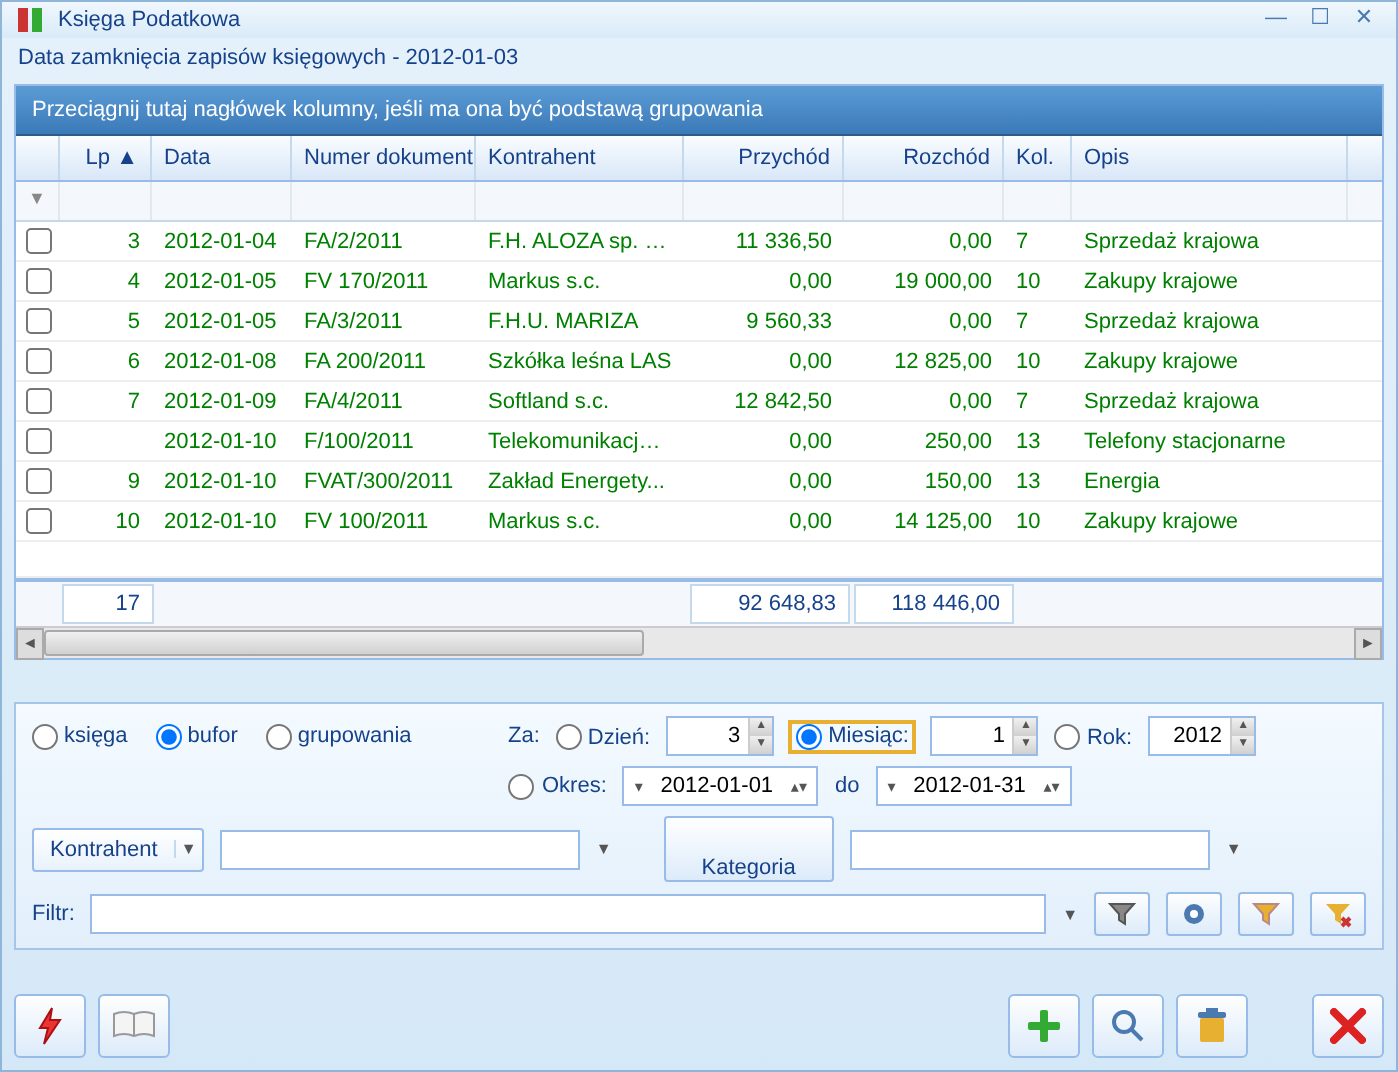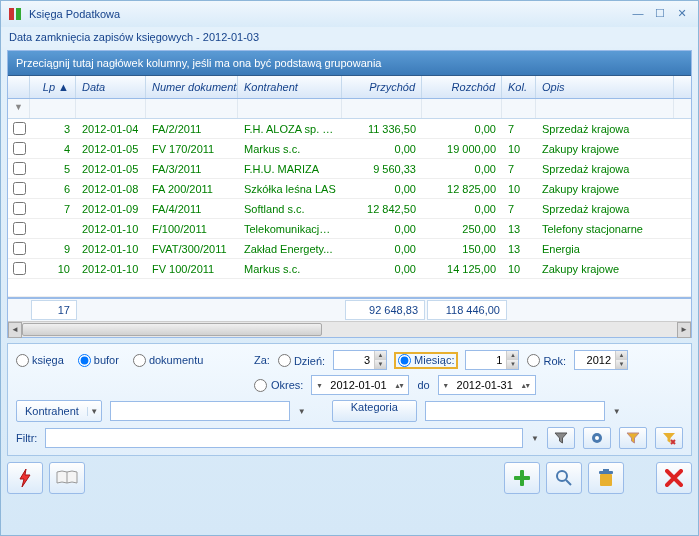--- a/index.html
+++ b/index.html
@@ -6,52 +6,52 @@
 body { font-family: Tahoma, Arial, sans-serif; font-size: 11px; background: #fff; width: 699px; height: 536px; overflow: hidden; }
 .window { width: 699px; height: 536px; background: linear-gradient(to bottom, #e4f1fb, #d5e8f7); border: 1px solid #8db6d9; display: flex; flex-direction: column; }
 .titlebar { height: 26px; background: linear-gradient(to bottom, #f0f7fd, #d9ebf9); display: flex; align-items: center; padding: 0 6px; color: #15428b; font-weight: normal; }
 .titlebar .icon { width: 16px; height: 16px; margin-right: 6px; }
 .titlebar .spacer { flex: 1; }
 .titlebar .winbtn { width: 20px; height: 16px; margin-left: 2px; color: #4a7ab0; cursor: pointer; text-align: center; line-height: 14px; }
 .subtitle { padding: 4px 8px; color: #15428b; font-size: 11px; background: #e4f1fb; }
 .grid-wrap { margin: 3px 6px; border: 1px solid #99bbe8; background: #fff; display: flex; flex-direction: column; }
 .group-header { background: linear-gradient(to bottom, #5b9bd5, #3b7ab8); color: #fff; padding: 6px 8px; font-size: 11px; border-bottom: 1px solid #2e5a8a; }
 .col-headers { display: flex; background: linear-gradient(to bottom, #f9fcff, #d9e7f8); border-bottom: 1px solid #99bbe8; }
-.col-headers .ch { border-right: 1px solid #c5d9ed; padding: 5px 6px; color: #15428b; font-size: 11px; overflow: hidden; white-space: nowrap; font-style: italic; }
+.col-headers .ch { border-right: 1px solid #c5d9ed; padding: 5px 6px; color: #15428b; font-size: 11px; overflow: hidden; white-space: nowrap; }
 .filter-row { display: flex; background: #f4f8fc; border-bottom: 1px solid #c5d9ed; height: 20px; }
 .filter-row .fc { border-right: 1px solid #e0e8f0; height: 100%; }
 .data-body { background: #fff; }
 .row { display: flex; border-bottom: 1px solid #eee; height: 20px; align-items: center; }
 .row .cell { padding: 2px 6px; color: #008000; font-size: 11px; overflow: hidden; white-space: nowrap; text-overflow: ellipsis; }
 .row .cb { display: flex; align-items: center; justify-content: center; }
 .row .cb input { margin: 0; }
 .blank-row { height: 18px; border-bottom: 1px solid #eee; }
 .sum-row { display: flex; border-top: 2px solid #99bbe8; background: #f4f8fc; height: 24px; align-items: center; }
 .sum-row .sc { padding: 3px 6px; color: #15428b; font-weight: normal; border: 1px solid #c5d9ed; margin: 1px; background: #fff; }
 .scrollbar { height: 16px; background: #e8e8e8; border-top: 1px solid #ccc; position: relative; }
 .scrollbar .thumb { position: absolute; top: 1px; left: 14px; width: 300px; height: 13px; background: linear-gradient(to bottom,#f0f0f0,#d0d0d0); border: 1px solid #aaa; border-radius: 2px; }
 .scrollbar .arr { position: absolute; top: 0; width: 14px; height: 16px; background: #ddd; border: 1px solid #aaa; text-align: center; font-size: 8px; line-height: 14px; color: #555; }
 .scrollbar .arr.l { left: 0; } .scrollbar .arr.r { right: 0; }
 .filt-active { padding: 5px 10px; color: #15428b; }
-.panel { margin: 2px 6px; border: 1px solid #a5c6e8; background: linear-gradient(to bottom,#f4faff,#e2effb); padding: 6px 8px; }
+.panel { margin: 18px 6px; border: 1px solid #a5c6e8; background: linear-gradient(to bottom,#f4faff,#e2effb); padding: 6px 8px; }
 .panel-row { display: flex; align-items: center; gap: 8px; margin-bottom: 5px; }
 .radio-grp { display: flex; gap: 14px; align-items: center; }
 .radio-grp label { display: flex; align-items: center; gap: 3px; color: #15428b; }
 .lbl { color: #15428b; }
 .spin { display: inline-flex; border: 1px solid #99bbe8; background: #fff; height: 20px; align-items: center; }
 .spin input { border: none; width: 40px; text-align: right; padding: 2px 4px; font-size: 11px; }
 .spin .sbtns { display: flex; flex-direction: column; }
 .spin .sbtns div { width: 12px; height: 9px; background: linear-gradient(#f0f0f0,#d0d0d0); border-left: 1px solid #ccc; font-size: 6px; text-align: center; line-height: 8px; color: #555; }
 .datebox { display: inline-flex; border: 1px solid #99bbe8; background: #fff; height: 20px; align-items: center; padding: 0 3px; }
 .datebox input { border: none; width: 70px; font-size: 11px; text-align: center; }
 .datebox .dd { font-size: 8px; color: #555; padding: 0 2px; }
 .combo { display: inline-flex; border: 1px solid #99bbe8; background: linear-gradient(to bottom,#fff,#e8f2fc); height: 22px; align-items: center; border-radius: 2px; }
 .combo .ctext { padding: 0 8px; color: #15428b; }
 .combo .cdd { width: 14px; border-left: 1px solid #c5d9ed; text-align: center; font-size: 8px; color: #555; }
-.btnlike { display: inline-flex; border: 1px solid #99bbe8; background: linear-gradient(to bottom,#fff,#dcebfa); height: 22px; align-items: flex-start; padding: 0 18px; color: #15428b; border-radius: 2px; cursor: pointer; }
+.btnlike { display: inline-flex; border: 1px solid #99bbe8; background: linear-gradient(to bottom,#fff,#dcebfa); height: 33px; align-items: flex-end; padding: 0 18px; color: #15428b; border-radius: 2px; cursor: pointer; }
 .textinput { flex: 1; border: 1px solid #99bbe8; background: #fff; height: 20px; padding: 2px 4px; font-size: 11px; }
 .iconbtn { width: 28px; height: 22px; border: 1px solid #99bbe8; background: linear-gradient(to bottom,#fefefe,#dcebfa); border-radius: 2px; display: inline-flex; align-items: center; justify-content: center; cursor: pointer; }
 .bottom-bar { margin: 4px 6px 6px; display: flex; align-items: center; gap: 6px; }
 .bigbtn { width: 36px; height: 32px; border: 1px solid #99bbe8; background: linear-gradient(to bottom,#fefefe,#dcebfa); border-radius: 3px; display: inline-flex; align-items: center; justify-content: center; cursor: pointer; }
 .highlight { outline: 2px solid #e8b030; outline-offset: -1px; }
 .c-chk{width:22px} .c-lp{width:46px;text-align:right} .c-data{width:70px} .c-num{width:92px} .c-kon{width:104px} .c-prz{width:80px;text-align:right} .c-roz{width:80px;text-align:right} .c-kol{width:34px} .c-opis{width:138px}
 
 
 svg { display: block; }
 </style>
@@ -227,21 +227,21 @@
         <label>
             <input type="radio" name="sc" style="">
             <span>księga</span>
           </label>
         <label>
             <input type="radio" name="sc" checked="" style="">
             <span>bufor</span>
           </label>
         <label>
             <input type="radio" name="sc" style="">
-            <span>dokumentu</span>
+            <span>grupowania</span>
           </label>
       </div>
       <span class="lbl">Za:</span>
       <label class="lbl" style="display:flex;gap:3px;align-items:flex-end">
           <input type="radio" name="pr" style="">
           <span>Dzień:</span>
         </label>
       <div class="spin">
           <input value="3" style="">
           <div class="sbtns">

